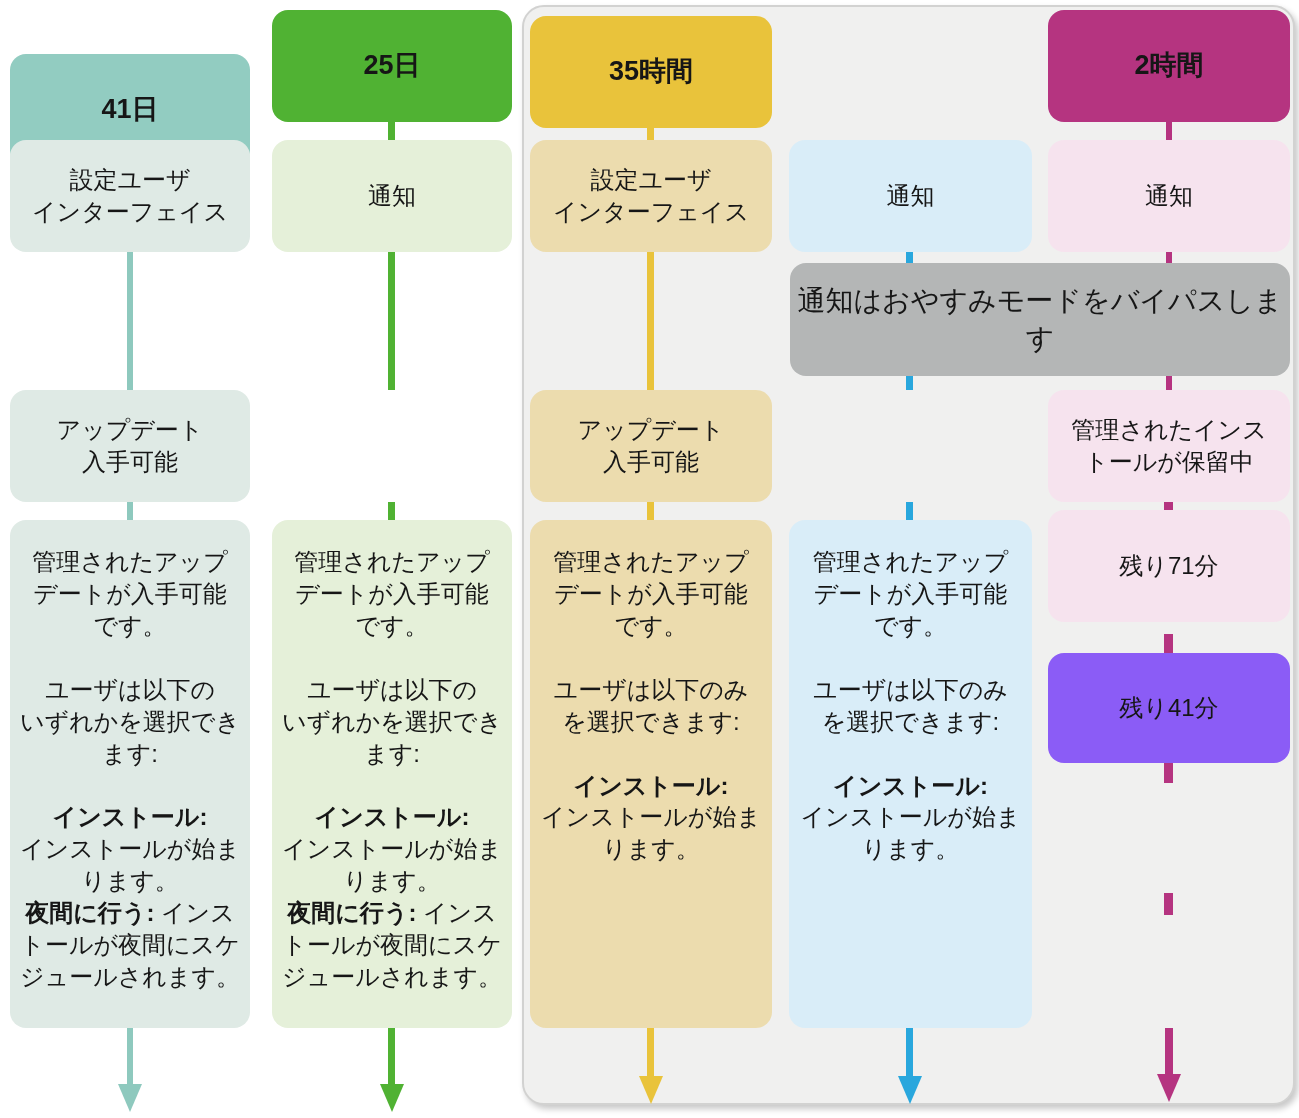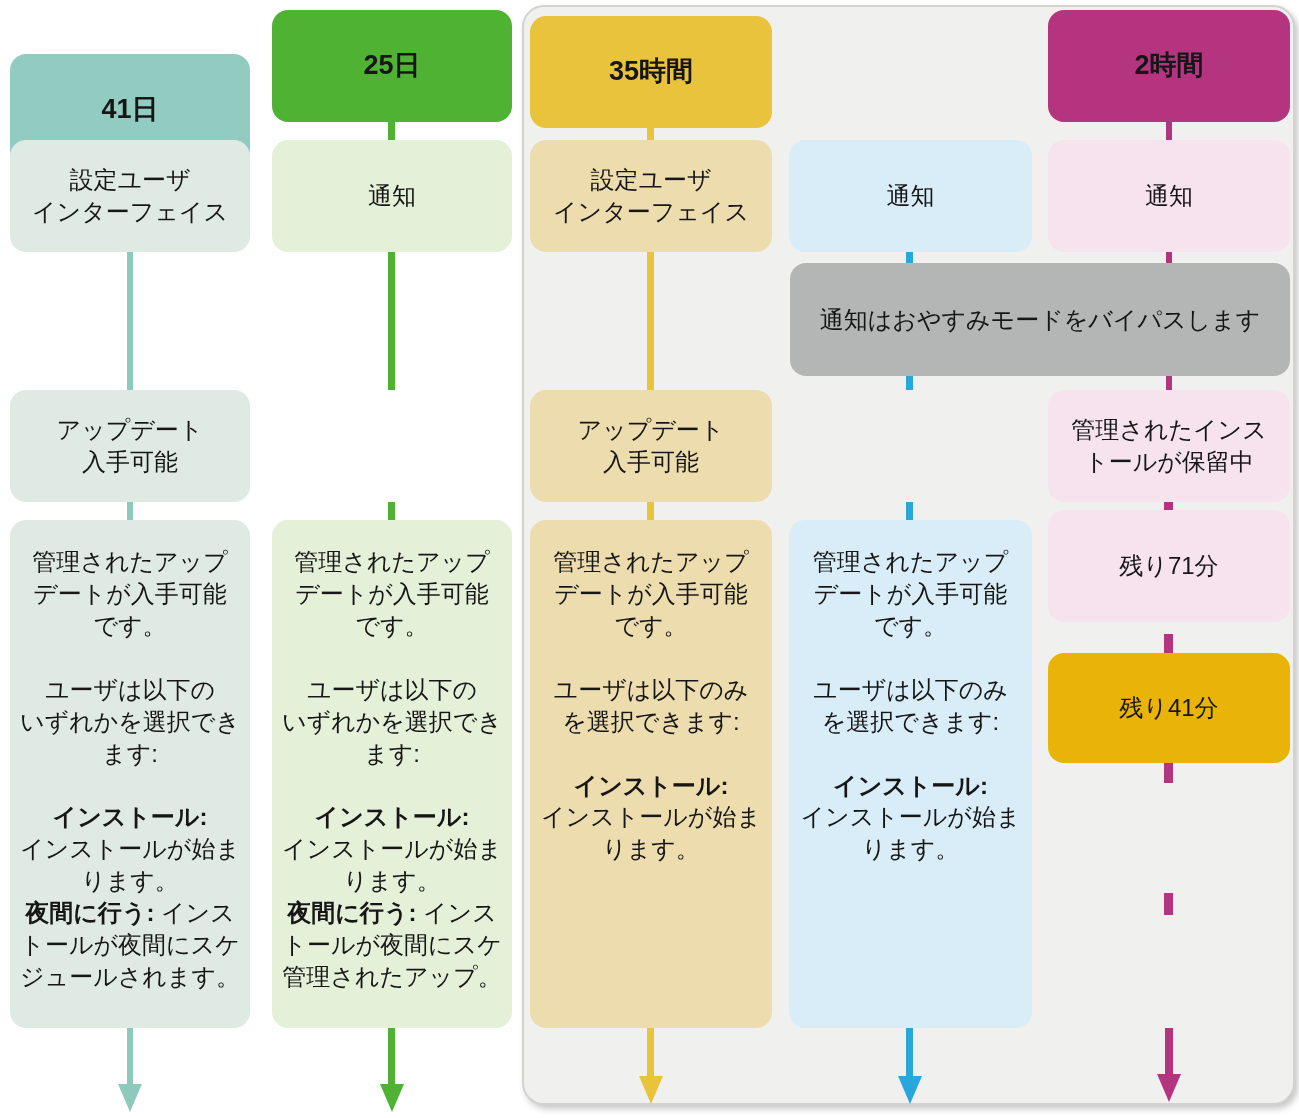--- a/index.html
+++ b/index.html
@@ -9,21 +9,21 @@
          box-shadow:3px 4px 6px rgba(0,0,0,0.22);box-sizing:border-box;}
   .bx{position:absolute;border-radius:16px;display:flex;align-items:center;justify-content:center;
       text-align:center;font-size:24px;line-height:1.33;white-space:pre-line;z-index:2;}
   .hd{font-weight:700;font-size:27px;}
   .dtl{position:absolute;border-radius:16px;text-align:center;font-size:24px;line-height:1.33;
        padding:26px 10px 13px 10px;box-sizing:border-box;z-index:2;}
   .dtl p{margin:0 0 32px 0;white-space:pre-line;}
   .dtl p:last-child{margin-bottom:0;}
   .dtl .b{font-weight:700;}
   .note{position:absolute;border-radius:16px;display:flex;align-items:center;justify-content:center;
-        text-align:center;font-size:24px;z-index:3;}
+        text-align:center;font-size:28px;z-index:3;}
   .conn{position:absolute;z-index:1;}
   .ah{position:absolute;width:0;height:0;border-left:12px solid transparent;
       border-right:12px solid transparent;border-top-width:28px;border-top-style:solid;z-index:1;}
 </style>
 </head>
 <body>
 
 <div id="canvas">
 
   <div class="panel" style="left:522px;top:5px;width:773px;height:1100px;"></div>
@@ -63,21 +63,21 @@
 デートが入手可能
 です。</span></p>
       <p><span>ユーザは以下の
 いずれかを選択でき
 ます:</span></p>
       <p><span class="b">インストール:</span><span>
 インストールが始ま
 ります。
 </span><span class="b">夜間に行う:</span><span> インス
 トールが夜間にスケ
-管理されたアップ。</span></p>
+ジュールされます。</span></p>
     </div>
   <div class="conn" style="left: 388px; top: 1028px; width: 7px; height: 58px; background: rgb(80, 178, 51);"></div>
   <div class="ah" style="left: 380px; top: 1084px; border-top-color: rgb(80, 178, 51);"></div>
 
   <div class="bx hd" style="left: 530px; top: 16px; width: 242px; height: 112px; background: rgb(233, 195, 59);">35時間</div>
   <div class="conn" style="left: 647px; top: 122px; width: 7px; height: 18px; background: rgb(233, 195, 59);"></div>
   <div class="bx" style="left: 530px; top: 140px; width: 242px; height: 112px; background: rgb(236, 220, 174);">設定ユーザ
 インターフェイス</div>
   <div class="conn" style="left: 647px; top: 252px; width: 7px; height: 138px; background: rgb(233, 195, 59);"></div>
   <div class="bx" style="left: 530px; top: 390px; width: 242px; height: 112px; background: rgb(236, 220, 174);">アップデート
@@ -116,21 +116,21 @@
   <div class="bx hd" style="left: 1048px; top: 10px; width: 242px; height: 112px; background: rgb(181, 52, 128);">2時間</div>
   <div class="conn" style="left: 1166px; top: 122px; width: 6px; height: 18px; background: rgb(181, 52, 128);"></div>
   <div class="bx" style="left: 1048px; top: 140px; width: 242px; height: 112px; background: rgb(246, 227, 238);">通知</div>
   <div class="conn" style="left: 1166px; top: 252px; width: 6px; height: 13px; background: rgb(181, 52, 128);"></div>
   <div class="conn" style="left: 1166px; top: 374px; width: 6px; height: 16px; background: rgb(181, 52, 128);"></div>
   <div class="bx" style="left: 1048px; top: 390px; width: 242px; height: 112px; background: rgb(246, 227, 238);">管理されたインス
 トールが保留中</div>
   <div class="conn" style="left: 1164px; top: 502px; width: 9px; height: 20px; background: rgb(181, 52, 128);"></div>
   <div class="bx" style="left: 1048px; top: 510px; width: 242px; height: 112px; background: rgb(246, 227, 238);">残り71分</div>
   <div class="conn" style="left: 1164px; top: 634px; width: 9px; height: 19px; background: rgb(181, 52, 128);"></div>
-  <div class="bx" style="left: 1048px; top: 653px; width: 242px; height: 110px; background: #eab308;">残り41分</div>
+  <div class="bx" style="left: 1048px; top: 653px; width: 242px; height: 110px; background: #8b5cf6;">残り41分</div>
   <div class="conn" style="left: 1164px; top: 763px; width: 9px; height: 20px; background: rgb(181, 52, 128);"></div>
   <div class="conn" style="left: 1164px; top: 893px; width: 9px; height: 22px; background: rgb(181, 52, 128);"></div>
   <div class="conn" style="left: 1165px; top: 1028px; width: 8px; height: 48px; background: rgb(181, 52, 128);"></div>
   <div class="ah" style="left: 1157px; top: 1074px; border-top-color: rgb(181, 52, 128);"></div>
 
   <div class="note" style="left: 790px; top: 263px; width: 500px; height: 113px; background: rgb(180, 182, 182);">通知はおやすみモードをバイパスします</div>
 
 </div>
 
 </body></html>

